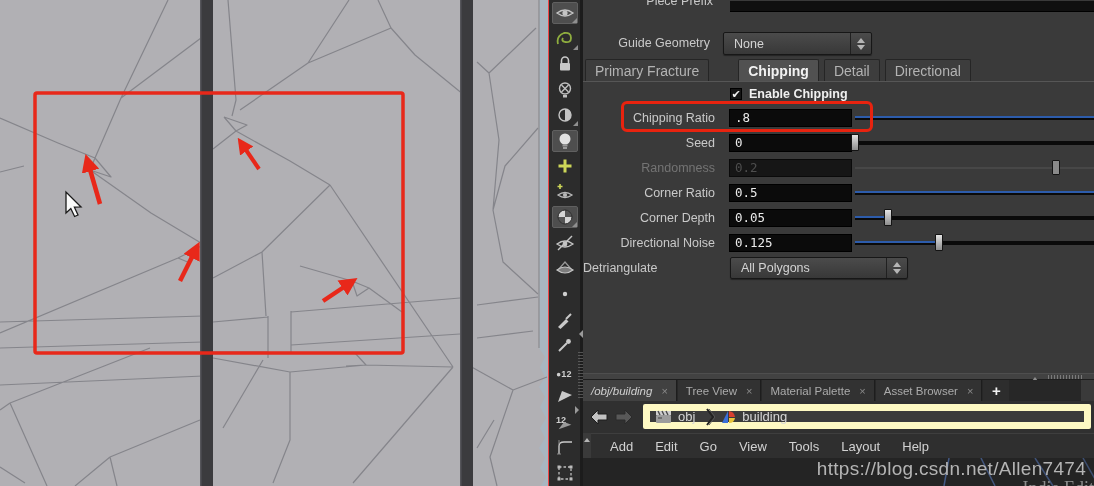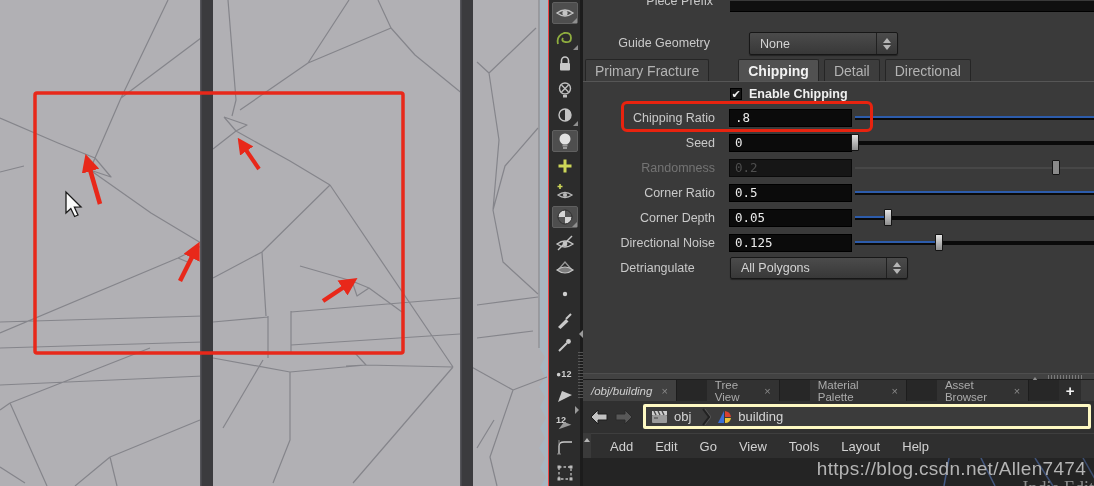--- a/index.html
+++ b/index.html
@@ -33,21 +33,21 @@
   #prefix-row { position:absolute; left:0; top:0; right:0; height:13px; overflow:hidden; }
   #prefix-label { position:absolute; left:40px; top:-6px; width:90px; text-align:right;
       font-size:12.5px; color:#c9c9c9; }
   #prefix-field { position:absolute; left:147px; right:0; top:1px; height:11px;
       background:#101010; border-bottom:1px solid #000; }
 
   #guide-label { position:absolute; left:0; top:32px; width:127px; height:22px; line-height:22px;
       text-align:right; font-size:12.5px; color:#c9c9c9; }
   .dd { position:absolute; background:linear-gradient(#4b4b4b,#383838); border:1px solid #171717;
       border-radius:2px; display:flex; align-items:center; box-shadow:0 1px 1px rgba(0,0,0,.4); }
-  #guide-dd { left:140px; top:32px; width:149px; height:23px;margin-left:26px; }
+  #guide-dd { left:140px; top:32px; width:149px; height:23px; }
   .dd-label { flex:1; padding-left:10px; font-size:12.5px; color:#d4d4d4; }
   .dd-spin { width:21px; align-self:stretch; border-left:1px solid #202020;
       display:flex; flex-direction:column; align-items:center; justify-content:center; gap:2px; }
   .tri-up { width:0; height:0; border:4px solid transparent; border-bottom:5px solid #b5b5b5; margin-top:-3px; }
   .tri-dn { width:0; height:0; border:4px solid transparent; border-top:5px solid #b5b5b5; margin-bottom:-3px; }
 
   #param-tabs { position:absolute; left:2px; top:59px; height:22px; display:flex; }
   .ptab { height:22px; padding:0 9px; margin-right:5px; line-height:22px; font-size:14px;
       color:#b3b3b3; background:#3d3d3d; border:1px solid #252525; border-bottom:none;
       border-radius:2px 2px 0 0; }
@@ -70,46 +70,46 @@
   .track { position:absolute; left:0; right:0; top:10px; height:4px; background:#0a0a0a; }
   .fill  { position:absolute; left:0; top:0; height:2px; background:#2d5cab; }
   .handle { position:absolute; top:3px; width:8px; height:17px;
       background:linear-gradient(#e3e3e3,#8d8d8d); border:1px solid #141414; border-radius:1px; }
   .prow.dis .plabel { color:#747474; }
   .prow.dis .pfield { background:#161616; color:#4e4e4e; border-color:#0a0a0a; }
   .prow.dis .track { background:#474747; height:2px; top:11px; }
   .prow.dis .handle { background:#8a8a8a; height:15px; top:4px; }
 
   #detri-row { position:absolute; left:0; right:0; top:256px; height:25px; }
-  #detri-label { position:absolute; left:0; width:132px; line-height:25px; text-align:center;
-      font-size:12.5px; color:#c9c9c9;padding-left:17px; }
+  #detri-label { position:absolute; left:0; width:132px; line-height:25px; text-align:left;
+      font-size:12.5px; color:#c9c9c9; }
   #detri-dd { left:147px; top:1px; width:178px; height:22px; }
 
   #pane-divider { position:absolute; left:0; right:0; top:373px; height:7px; background:#424242;
       border-top:1px solid #4e4e4e; border-bottom:1px solid #1e1e1e; }
   #div-grip { position:absolute; right:12px; top:1px; width:34px; height:4px;
       background:repeating-linear-gradient(90deg,#7a7a7a 0 1px, transparent 1px 3px); }
   #div-tri { position:absolute; right:56px; top:0; width:0; height:0;
       border:3px solid transparent; border-bottom:4px solid #8d8d8d; }
 
   #pane-tabs { position:absolute; left:0; right:13px; top:380px; height:21px; background:#272727;
-      display:flex; align-items:stretch;gap:29px; }
+      display:flex; align-items:stretch; }
   .wtab { display:flex; align-items:center; padding:0 8px; margin:0 1px 0 0; background:#323232;
       font-size:11.5px; color:#ababab; border-right:1px solid #1d1d1d; }
   .wtab.act { background:#414141; color:#cfcfcf; }
   .wtab.ital .wtab-label { font-style:italic; }
   .wtab-x { margin-left:9px; color:#8a8a8a; font-size:11px; }
   #add-tab { width:26px; display:flex; align-items:center; justify-content:center;
       color:#f2f2f2; font-size:15px; font-weight:bold; background:#2d2d2d; }
 
   #path-row { position:absolute; left:0; right:0; top:401px; height:32px; background:#303030; }
   #nav-back, #nav-fwd { position:absolute; top:8px; width:20px; height:16px; }
   #nav-back { left:6px; } #nav-fwd { left:31px; }
   #crumb { position:absolute; left:60px; right:3px; top:3px; height:25px; background:#3b3b3b;
-      border:3px solid #fef9c3; border-radius:2px; display:flex; align-items:center; padding-left:5px; }
+      border:7px solid #fef9c3; border-radius:2px; display:flex; align-items:center; padding-left:5px; }
   .crumb-txt { font-size:13px; color:#d6d6d6; margin:0 6px 0 5px; }
   .crumb-sep { margin:0 4px; }
 
   #menu-minibar { position:absolute; left:0; top:433px; width:8px; height:25px; background:#3a3a3a;
       display:flex; justify-content:center; }
   #menu-minibar .tri-up { border-width:3px; border-bottom-width:4px; margin-top:2px; }
   #menu-row { position:absolute; left:8px; right:0; top:433px; height:25px; background:#2f2f2f;
       border-top:1px solid #3e3e3e; display:flex; align-items:center; padding-left:8px; }
   .menu-item { padding:0 11px; font-size:13px; color:#d2d2d2; }
 

